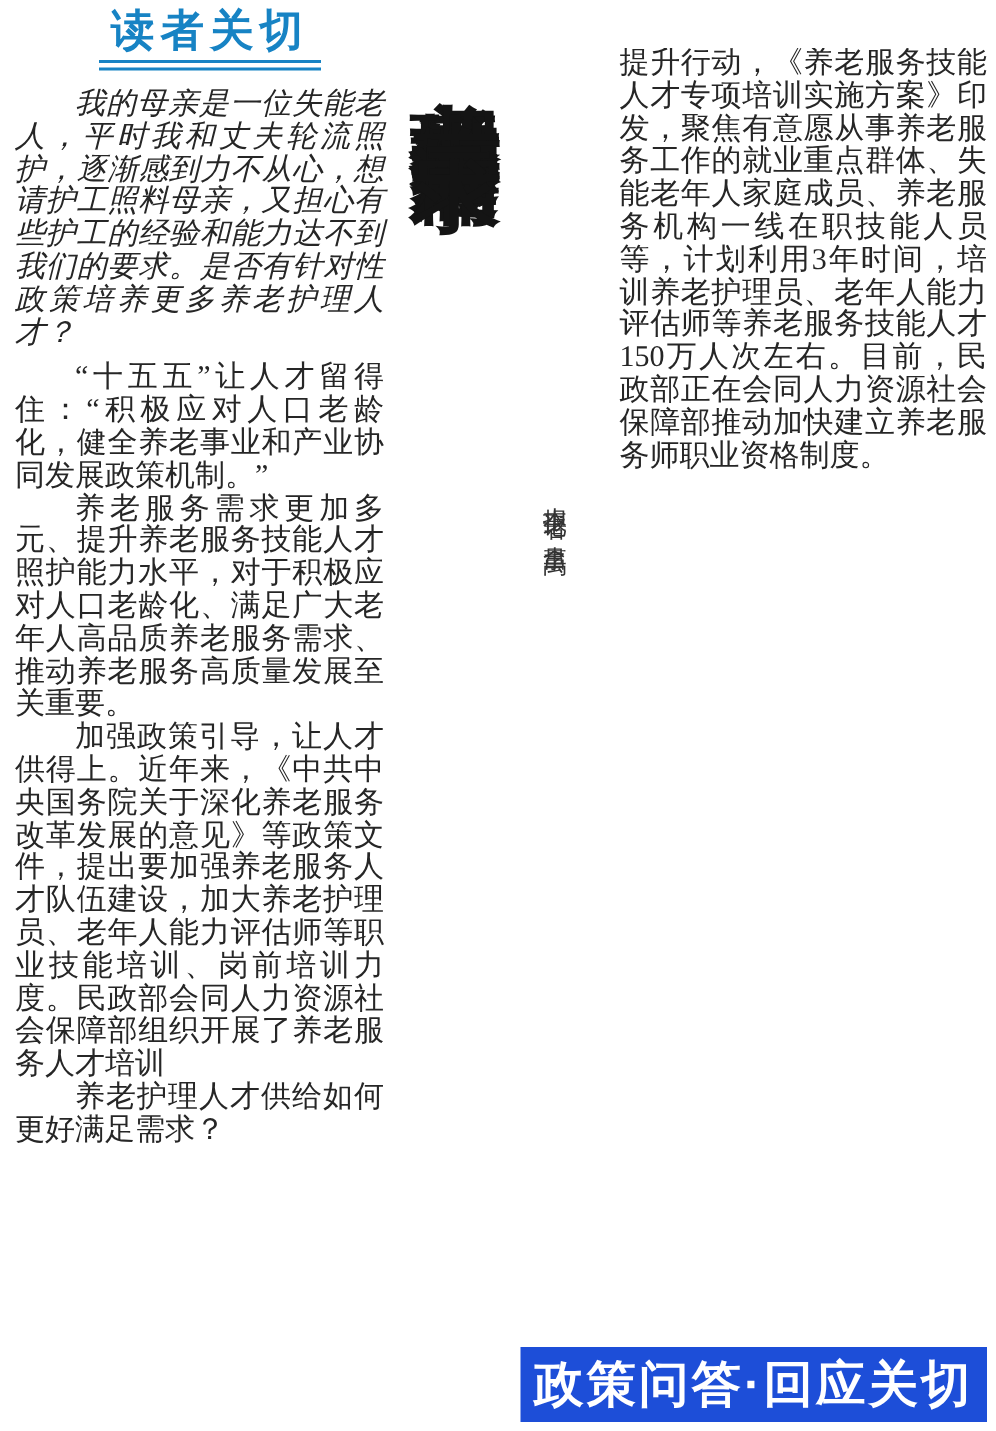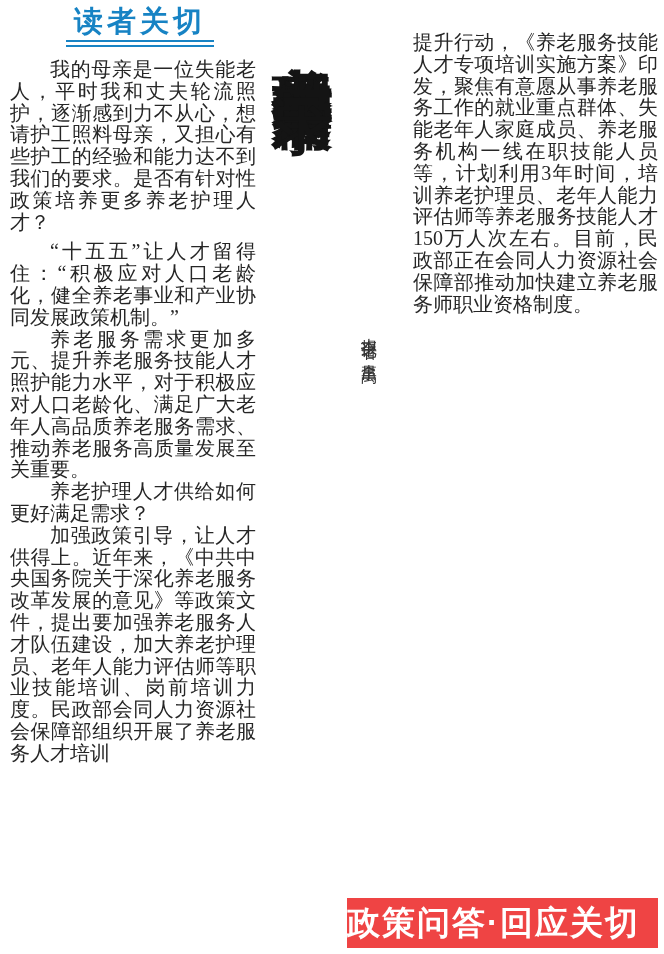--- a/index.html
+++ b/index.html
@@ -41,28 +41,28 @@
   .col {
     position:absolute; font-size:20px; line-height:21.8px;
     text-align:justify; overflow:hidden;
   }
   .col-left  { left:10px;  top:59px; width:330px; height:895px; }
   .col-right { left:347px; top:4px;  width:311px; height:884px;margin-top:28px; }
   .spacer-right { float:right; width:84px; height:748px; }
   .spacer-left  { float:left;  width:66px; height:802px; }
 
   .col p { margin:0; padding:0; text-indent:2em; }
-  .col p.kai { }
+  .col p.kai { font-style:italic; }
   .col p.gap-after { margin-bottom:8px; }
   .col p.no-indent { text-indent:0; }
 
   
   .banner {
     position:absolute; left:347px; top:898px; width:311px; height:50px;
-    background:#ef4444; color:#ffffff; text-align:left;
+    background:#1d4ed8; color:#ffffff; text-align:center;
     font-family:"Liberation Sans","DejaVu Sans",sans-serif;
     font-weight:bold; font-size:33px; line-height:50px; letter-spacing:2px;
   }
 </style>
 </head>
 <body>
 
 <div class="page">
 
   <div class="kicker">
@@ -72,22 +72,22 @@
 
   <div class="headline">养老护理人才供给如何更好满足需求</div>
 
   <div class="byline">本报记者　李昌禹</div>
 
   <div class="col col-left">
     <div class="spacer-right"></div>
     <p class="kai gap-after">我的母亲是一位失能老人，平时我和丈夫轮流照护，逐渐感到力不从心，想请护工照料母亲，又担心有些护工的经验和能力达不到我们的要求。是否有针对性政策培养更多养老护理人才？</p>
     <p>“十五五”让人才留得住：“积极应对人口老龄化，健全养老事业和产业协同发展政策机制。”</p>
     <p>养老服务需求更加多元、提升养老服务技能人才照护能力水平，对于积极应对人口老龄化、满足广大老年人高品质养老服务需求、推动养老服务高质量发展至关重要。</p>
+    <p>加强政策引导，让人才供得上。近年来，《中共中央国务院关于深化养老服务改革发展的意见》等政策文件，提出要加强养老服务人才队伍建设，加大养老护理员、老年人能力评估师等职业技能培训、岗前培训力度。民政部会同人力资源社会保障部组织开展了养老服务人才培训</p>
     <p>养老护理人才供给如何更好满足需求？</p>
-    <p>加强政策引导，让人才供得上。近年来，《中共中央国务院关于深化养老服务改革发展的意见》等政策文件，提出要加强养老服务人才队伍建设，加大养老护理员、老年人能力评估师等职业技能培训、岗前培训力度。民政部会同人力资源社会保障部组织开展了养老服务人才培训</p>
   </div>
 
   <div class="col col-right">
     <div class="spacer-left"></div>
     <p class="no-indent">提升行动，《养老服务技能人才专项培训实施方案》印发，聚焦有意愿从事养老服务工作的就业重点群体、失能老年人家庭成员、养老服务机构一线在职技能人员等，计划利用3年时间，培训养老护理员、老年人能力评估师等养老服务技能人才150万人次左右。目前，民政部正在会同人力资源社会保障部推动加快建立养老服务师职业资格制度。</p>
   </div>
 
   <div class="banner">
     <span>政策问答·回应关切</span>
   </div>

